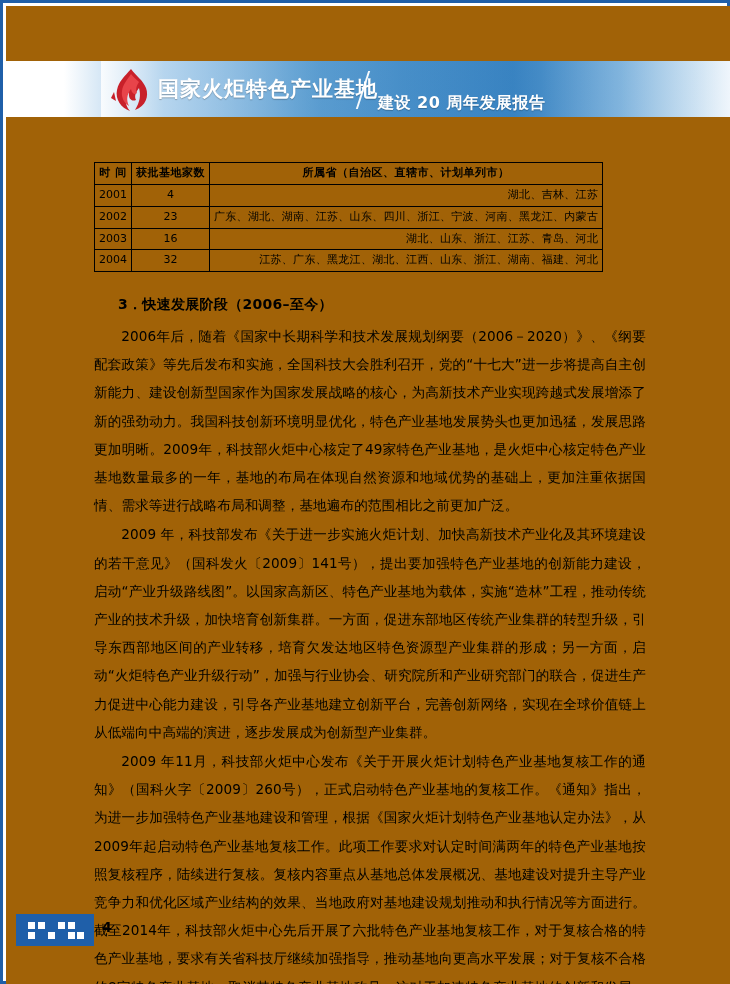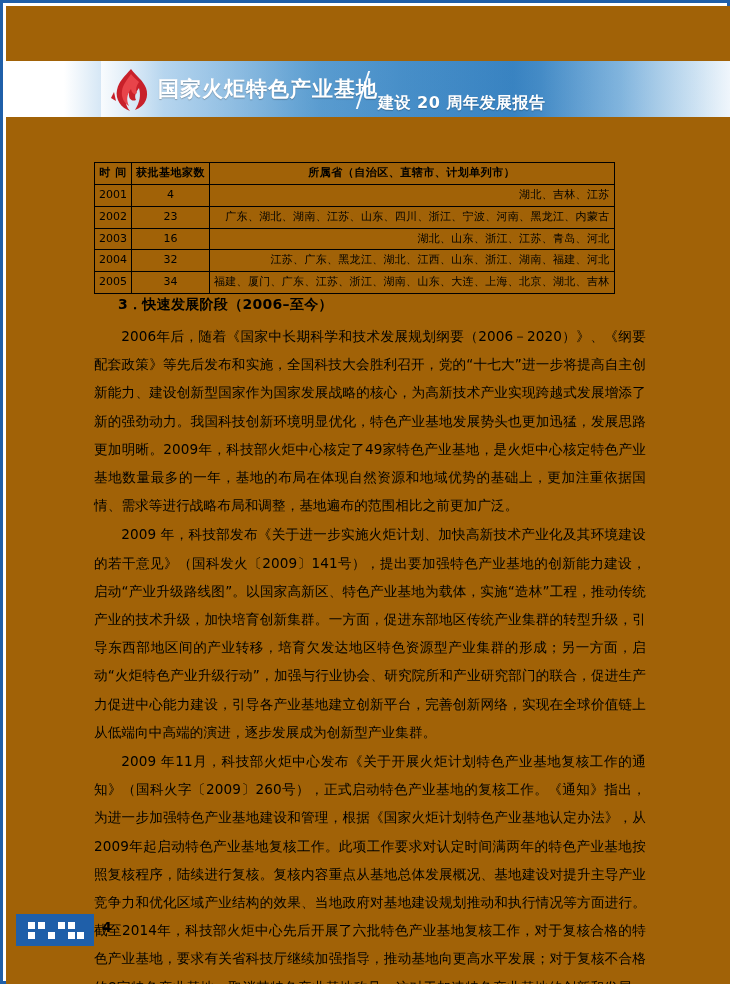--- a/index.html
+++ b/index.html
@@ -222,25 +222,20 @@
         </tr>
         <tr>
           <td class="col-time">2003</td>
           <td class="col-count">16</td>
           <td class="col-prov">湖北、山东、浙江、江苏、青岛、河北</td>
         </tr>
         <tr>
           <td class="col-time">2004</td>
           <td class="col-count">32</td>
           <td class="col-prov">江苏、广东、黑龙江、湖北、江西、山东、浙江、湖南、福建、河北</td>
-        </tr>
-        <tr>
-          <td class="col-time">2005</td>
-          <td class="col-count">34</td>
-          <td class="col-prov">福建、厦门、广东、江苏、浙江、湖南、山东、大连、上海、北京、湖北、吉林</td>
         </tr>
       </tbody>
     </table>
 
     <div class="content">
       <h3 class="sec-head">3．快速发展阶段（2006–至今）</h3>
       <p class="para">2006年后，随着《国家中长期科学和技术发展规划纲要（2006－2020）》、《纲要配套政策》等先后发布和实施，全国科技大会胜利召开，党的“十七大”进一步将提高自主创新能力、建设创新型国家作为国家发展战略的核心，为高新技术产业实现跨越式发展增添了新的强劲动力。我国科技创新环境明显优化，特色产业基地发展势头也更加迅猛，发展思路更加明晰。2009年，科技部火炬中心核定了49家特色产业基地，是火炬中心核定特色产业基地数量最多的一年，基地的布局在体现自然资源和地域优势的基础上，更加注重依据国情、需求等进行战略布局和调整，基地遍布的范围相比之前更加广泛。</p>
       <p class="para">2009 年，科技部发布《关于进一步实施火炬计划、加快高新技术产业化及其环境建设的若干意见》（国科发火〔2009〕141号），提出要加强特色产业基地的创新能力建设，启动“产业升级路线图”。以国家高新区、特色产业基地为载体，实施“造林”工程，推动传统产业的技术升级，加快培育创新集群。一方面，促进东部地区传统产业集群的转型升级，引导东西部地区间的产业转移，培育欠发达地区特色资源型产业集群的形成；另一方面，启动“火炬特色产业升级行动”，加强与行业协会、研究院所和产业研究部门的联合，促进生产力促进中心能力建设，引导各产业基地建立创新平台，完善创新网络，实现在全球价值链上从低端向中高端的演进，逐步发展成为创新型产业集群。</p>
       <p class="para">2009 年11月，科技部火炬中心发布《关于开展火炬计划特色产业基地复核工作的通知》（国科火字〔2009〕260号），正式启动特色产业基地的复核工作。《通知》指出，为进一步加强特色产业基地建设和管理，根据《国家火炬计划特色产业基地认定办法》，从2009年起启动特色产业基地复核工作。此项工作要求对认定时间满两年的特色产业基地按照复核程序，陆续进行复核。复核内容重点从基地总体发展概况、基地建设对提升主导产业竞争力和优化区域产业结构的效果、当地政府对基地建设规划推动和执行情况等方面进行。截至2014年，科技部火炬中心先后开展了六批特色产业基地复核工作，对于复核合格的特色产业基地，要求有关省科技厅继续加强指导，推动基地向更高水平发展；对于复核不合格的8家特色产业基地，取消其特色产业基地称号。这对于加速特色产业基地的创新和发展，加强特色产业基地管理工作起到了重要</p>
     </div>

